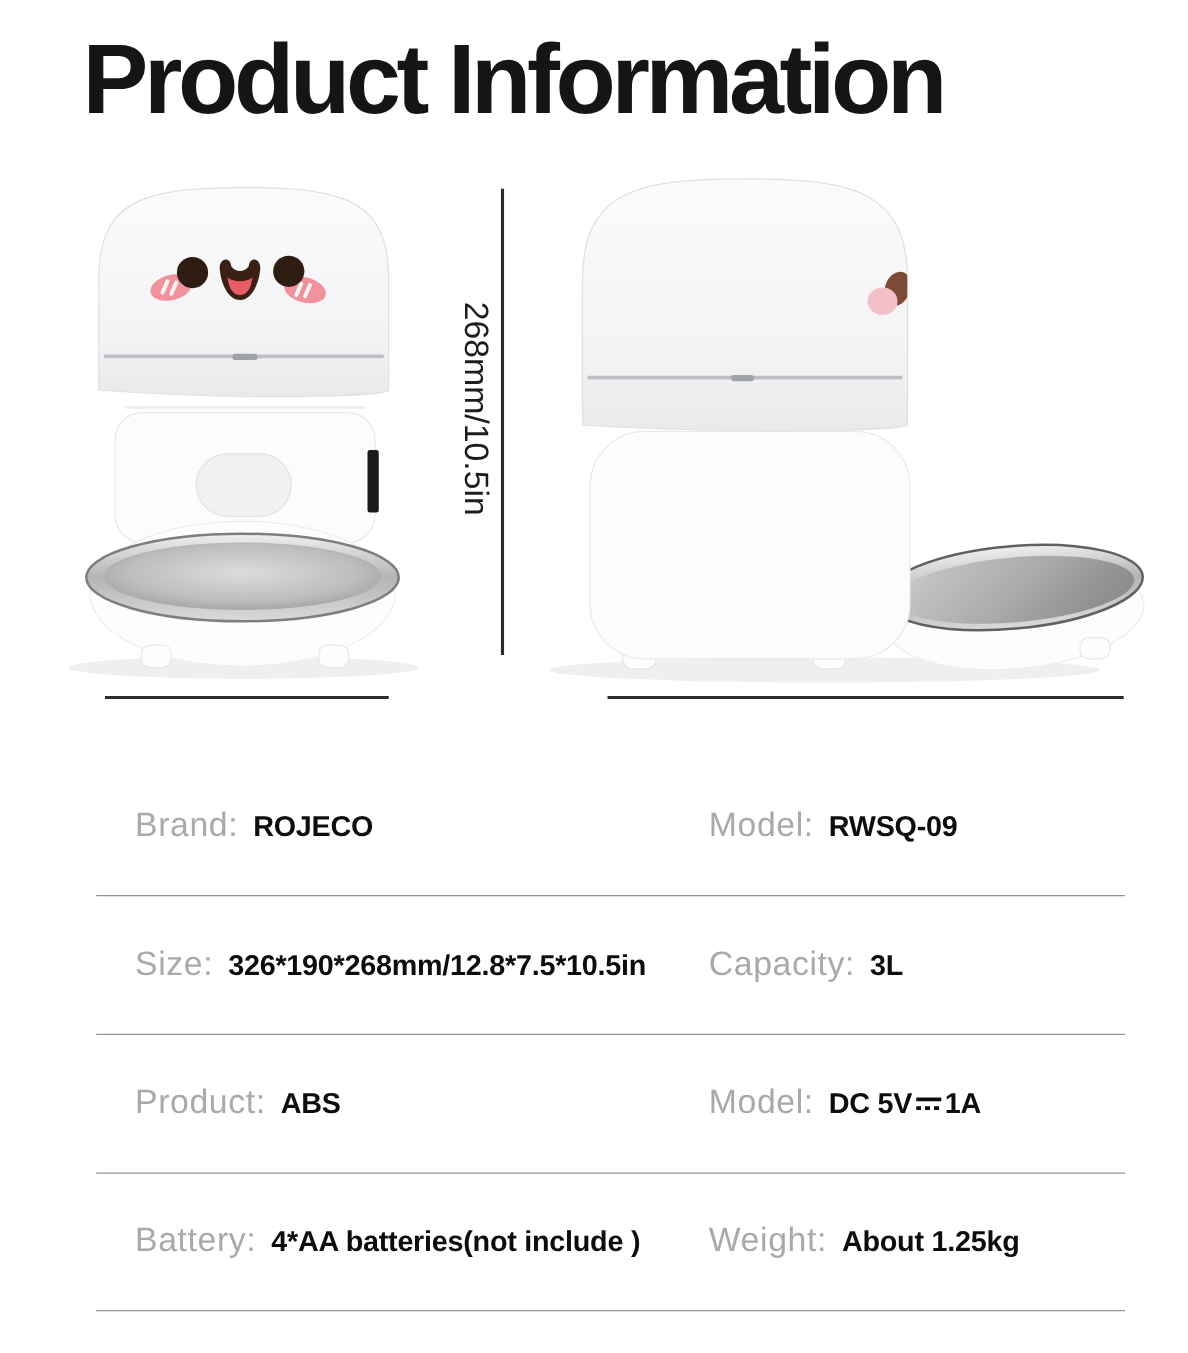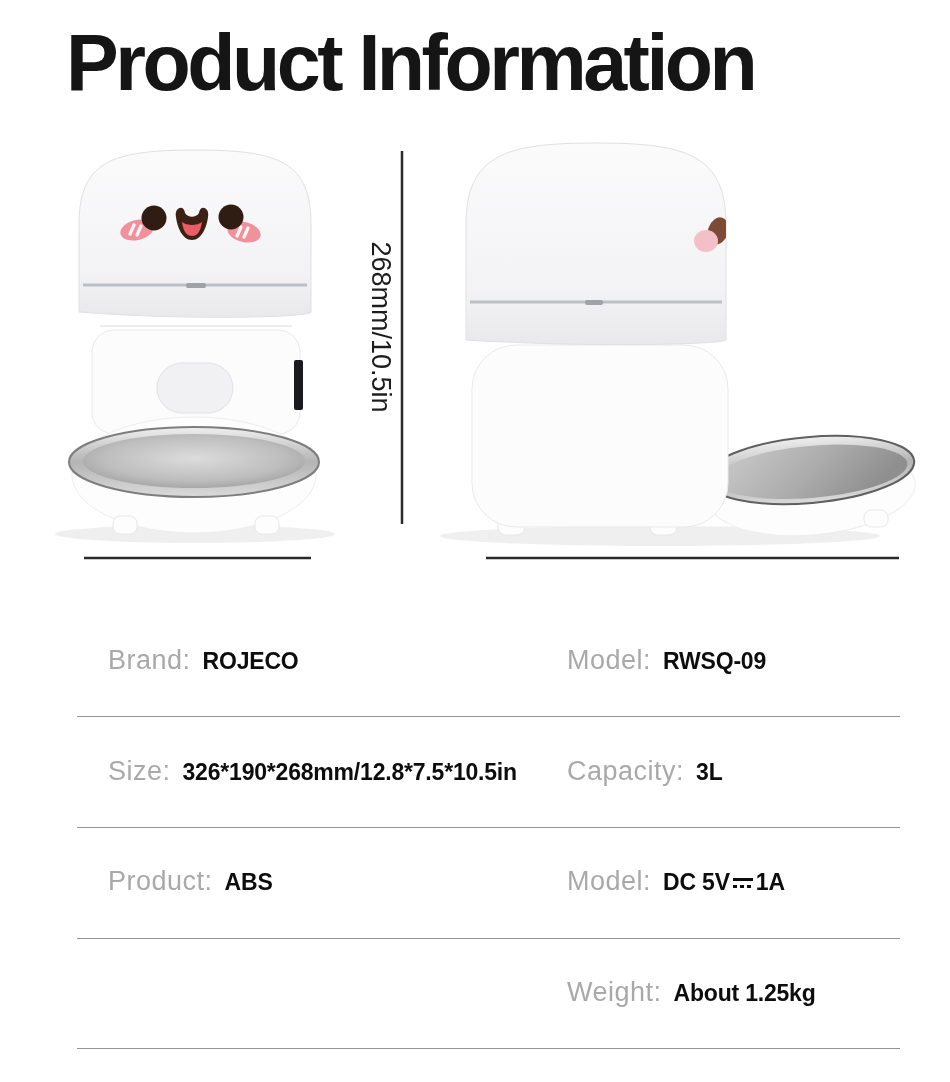--- a/index.html
+++ b/index.html
@@ -172,19 +172,22 @@
     <span class="sg-left">
       <span class="lbl">Product:</span><span class="val">ABS</span>
     </span>
     <span class="sg-right">
       <span class="lbl">Model:</span><span class="val"><span>DC 5V</span><span class="dc-symbol"></span><span>1A</span></span>
     </span>
   </div>
   <div class="divider div-3"></div>
 
   <div class="spec-row row-4">
+    <span class="sg-left">
+      <span class="lbl">Battery:</span><span class="val">4*AA batteries(not include )</span>
+    </span>
     <span class="sg-right">
       <span class="lbl">Weight:</span><span class="val">About 1.25kg</span>
     </span>
   </div>
   <div class="divider div-4"></div>
 
 </div>
 
 </body></html>

